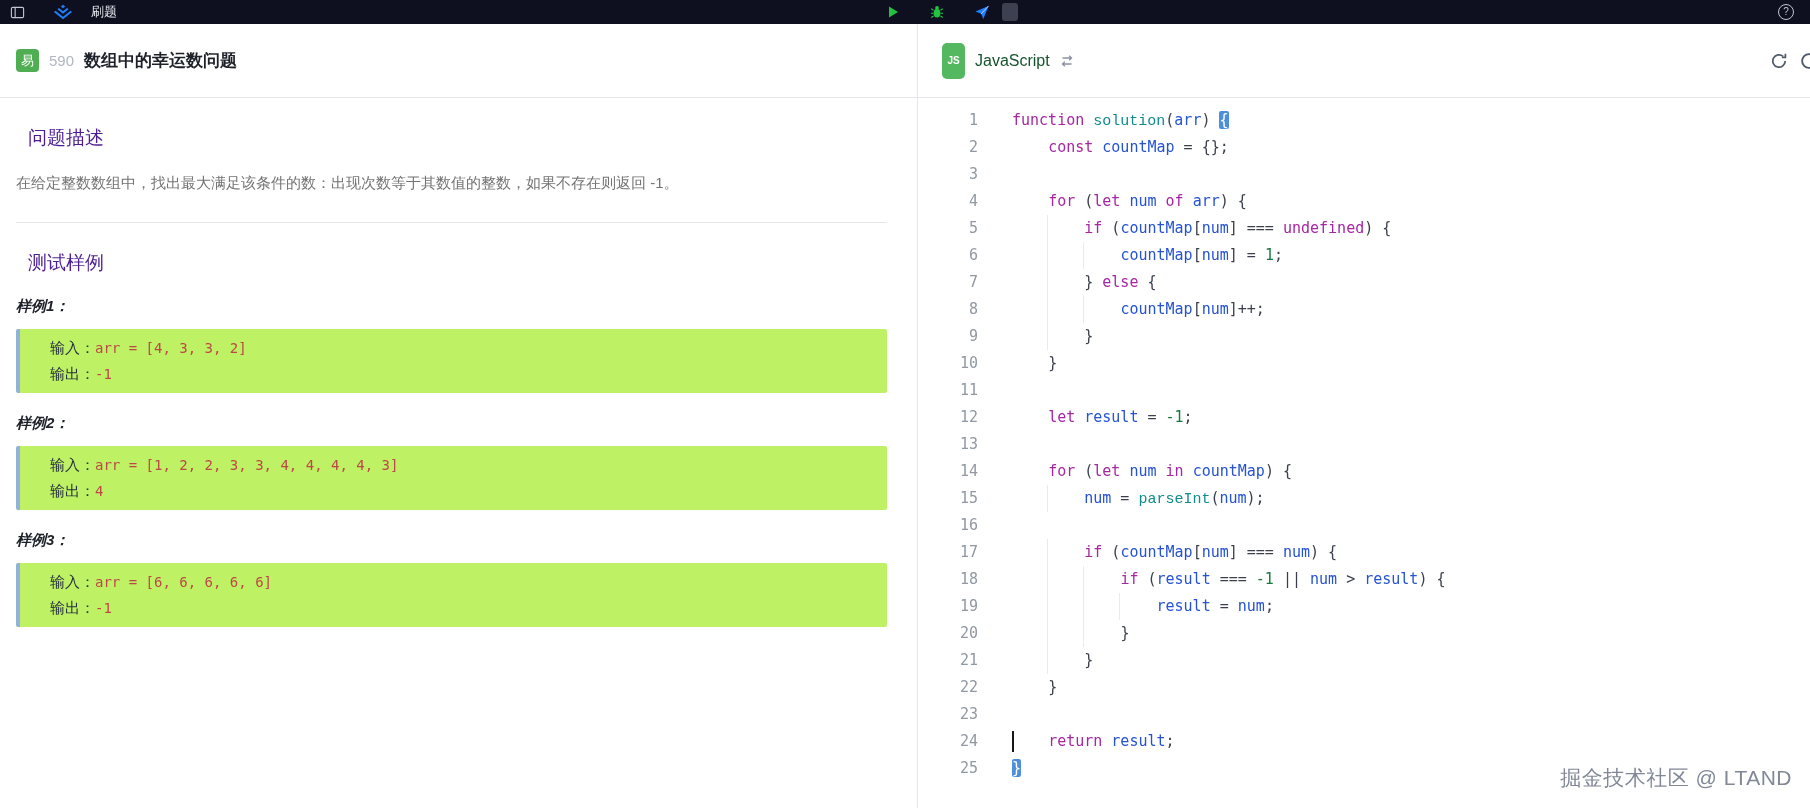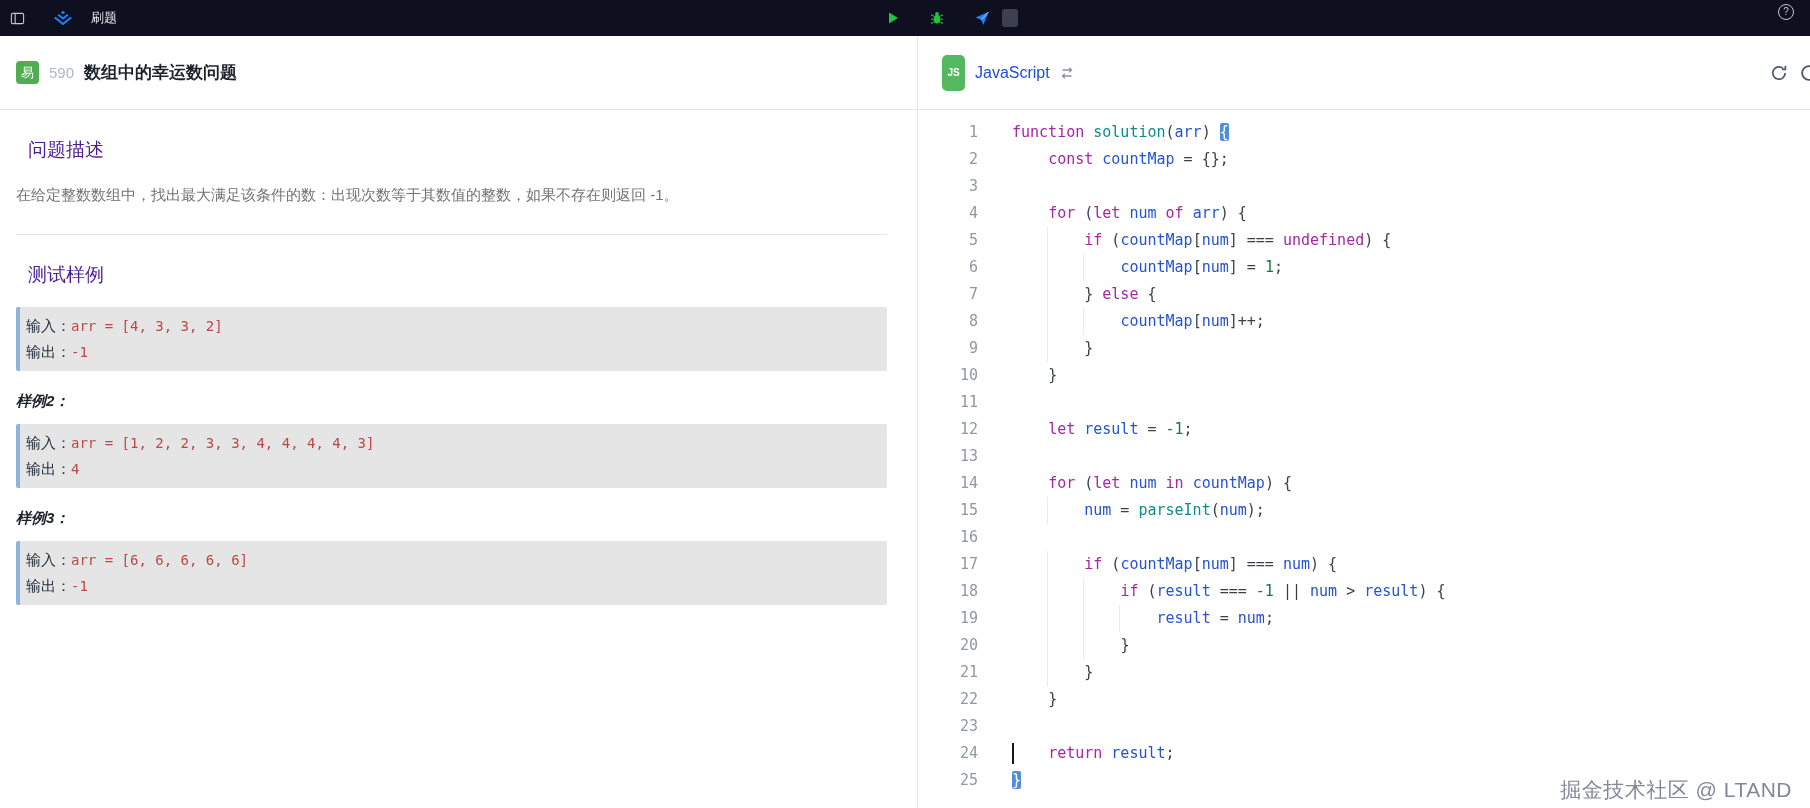--- a/index.html
+++ b/index.html
@@ -1,21 +1,21 @@
 <!DOCTYPE html>
 <html><head>
 <meta charset="utf-8">
 <style>
   * { margin:0; padding:0; box-sizing:border-box; }
   html,body { background:#fff; }
   body { font-family:"Liberation Sans","DejaVu Sans",sans-serif; color:#1d2129; }
   .screen { position:relative; width:1810px; height:808px; overflow:hidden; background:#fff; }
 
   
-  .topbar { position:relative; display:flex; align-items:center; height:36px; background:#0e1020; padding:0 10px; }
+  .topbar { position:relative; display:flex; align-items:center; height:24px; background:#0e1020; padding:0 10px; }
   .topbar .win-icon { display:flex; align-items:center; color:#c2c6d0; margin-right:26px; cursor:pointer; }
   .topbar .logo { display:flex; align-items:center; margin-right:16px; cursor:pointer; }
   .topbar .app-label { color:#e8eaf0; font-size:13px; }
   .run-group { position:absolute; left:886px; top:0; height:100%; display:flex; align-items:center; gap:30px; }
   .run-group .chip { width:16px; height:18px; background:#3c4050; border-radius:3px; margin-left:-18px; cursor:pointer; }
   .icon-btn { display:flex; align-items:center; justify-content:center; cursor:pointer; background:none; border:none; padding:0; }
   .help-btn { position:absolute; right:16px; top:4px; width:16px; height:16px; border:1.4px solid #c2c6d0; border-radius:50%;
               color:#c2c6d0; font-size:10px; line-height:13px; text-align:center; cursor:pointer; }
 
   
@@ -31,44 +31,44 @@
                 display:flex; align-items:center; justify-content:center; flex:none; }
   .problem-id { color:#b0b6c3; font-size:15px; font-weight:500; }
   .problem-title { font-size:17px; font-weight:700; color:#1d2129; }
 
   
   .problem-body { padding:0 30px 0 16px; }
   .section-heading { font-size:19px; font-weight:400; color:#4c1d95; margin:27px 12px 19px; }
   .desc-text { font-size:15px; color:#737373; line-height:1.7; margin:0 0 26px; }
   .divider { border:none; border-top:1px solid #e5e6eb; margin:0; }
   .sample-label { font-size:15px; font-style:italic; font-weight:700; color:#1d2129; margin:21px 0 13px; }
-  .sample-block { background:#e5e5e5; border-left:4px solid #90b3da; border-radius:2px; padding:8px 6px;
+  .sample-block { background:#bef264; border-left:4px solid #90b3da; border-radius:2px; padding:8px 30px;
                   display:flex; flex-direction:column; gap:4px; }
   .sample-row { font-size:15px; color:#27303f; line-height:21px; white-space:pre; }
   .sample-code { font-family:"DejaVu Sans Mono",monospace; font-size:14px; color:#bd4747; }
 
   
   .editor-header { padding:0 22px 0 24px; gap:10px; position:relative; }
   .lang-badge { width:23px; height:36px; background:#53b85f; color:#fff; border-radius:5px; font-size:10px; font-weight:700;
                 display:flex; align-items:center; justify-content:center; flex:none; }
-  .lang-label { font-size:16px; font-weight:500; color:#1d4ed8; }
+  .lang-label { font-size:16px; font-weight:500; color:#14532d; }
   .swap-icon { display:flex; align-items:center; color:#8a919f; cursor:pointer; }
   .header-right { margin-left:auto; display:flex; align-items:center; gap:14px; }
   .refresh-icon { display:flex; align-items:center; color:#4e5969; cursor:pointer; }
   .cropped-icon { position:absolute; right:-9px; top:27px; width:20px; height:20px; color:#4e5969; cursor:pointer; }
 
   
   .code-area { padding-top:9px; cursor:text; }
   .line { display:flex; height:27px; line-height:27px; }
   .gutter { flex:0 0 60px; text-align:right; font-family:"DejaVu Sans Mono",monospace; font-size:15px; color:#8f98a3; user-select:none; }
   .lcode { margin-left:34px; white-space:pre; font-family:"DejaVu Sans Mono",monospace; font-size:15px; color:#3a3f4b; position:relative; }
   .tk-p { color:#3a3f4b; }
   .tk-k { color:#a626a4; }
   .tk-v { color:#2553d4; }
-  .tk-f { color:#0f8b8d; }
+  .tk-f { color:#0f8b8d;font-family:Liberation Mono, monospace; }
   .tk-n { color:#177a3d; }
   .tk-a { color:#a626a4; }
   .tk-b { background:#4e8fdb; color:#fff; border-radius:2px; }
   .ig { display:inline-block; }
   .gb { border-left:1px solid #e8eaee; margin-left:-1px; }
   .cursor { position:absolute; left:0; top:3px; bottom:3px; width:2px; background:#15171c; }
 
   .watermark { position:absolute; right:18px; bottom:16px; font-size:21px; font-weight:400; color:#6b7386; opacity:.85; letter-spacing:.5px; }
 </style>
 </head>
@@ -123,20 +123,21 @@
         <span class="problem-id">590</span>
         <span class="problem-title">数组中的幸运数问题</span>
       </header>
 
       <div class="problem-body">
         <h2 class="section-heading">问题描述</h2>
         <p class="desc-text">在给定整数数组中，找出最大满足该条件的数：出现次数等于其数值的整数，如果不存在则返回 -1。</p>
         <hr class="divider">
         <h2 class="section-heading">测试样例</h2>
 
+        <div class="sample-label">样例1：</div>
         <div class="sample-block">
           <div class="sample-row"><span>输入：</span><span class="sample-code">arr = [4, 3, 3, 2]</span></div>
           <div class="sample-row"><span>输出：</span><span class="sample-code">-1</span></div>
         </div>
 
         <div class="sample-label">样例2：</div>
         <div class="sample-block">
           <div class="sample-row"><span>输入：</span><span class="sample-code">arr = [1, 2, 2, 3, 3, 4, 4, 4, 4, 3]</span></div>
           <div class="sample-row"><span>输出：</span><span class="sample-code">4</span></div>
         </div>

